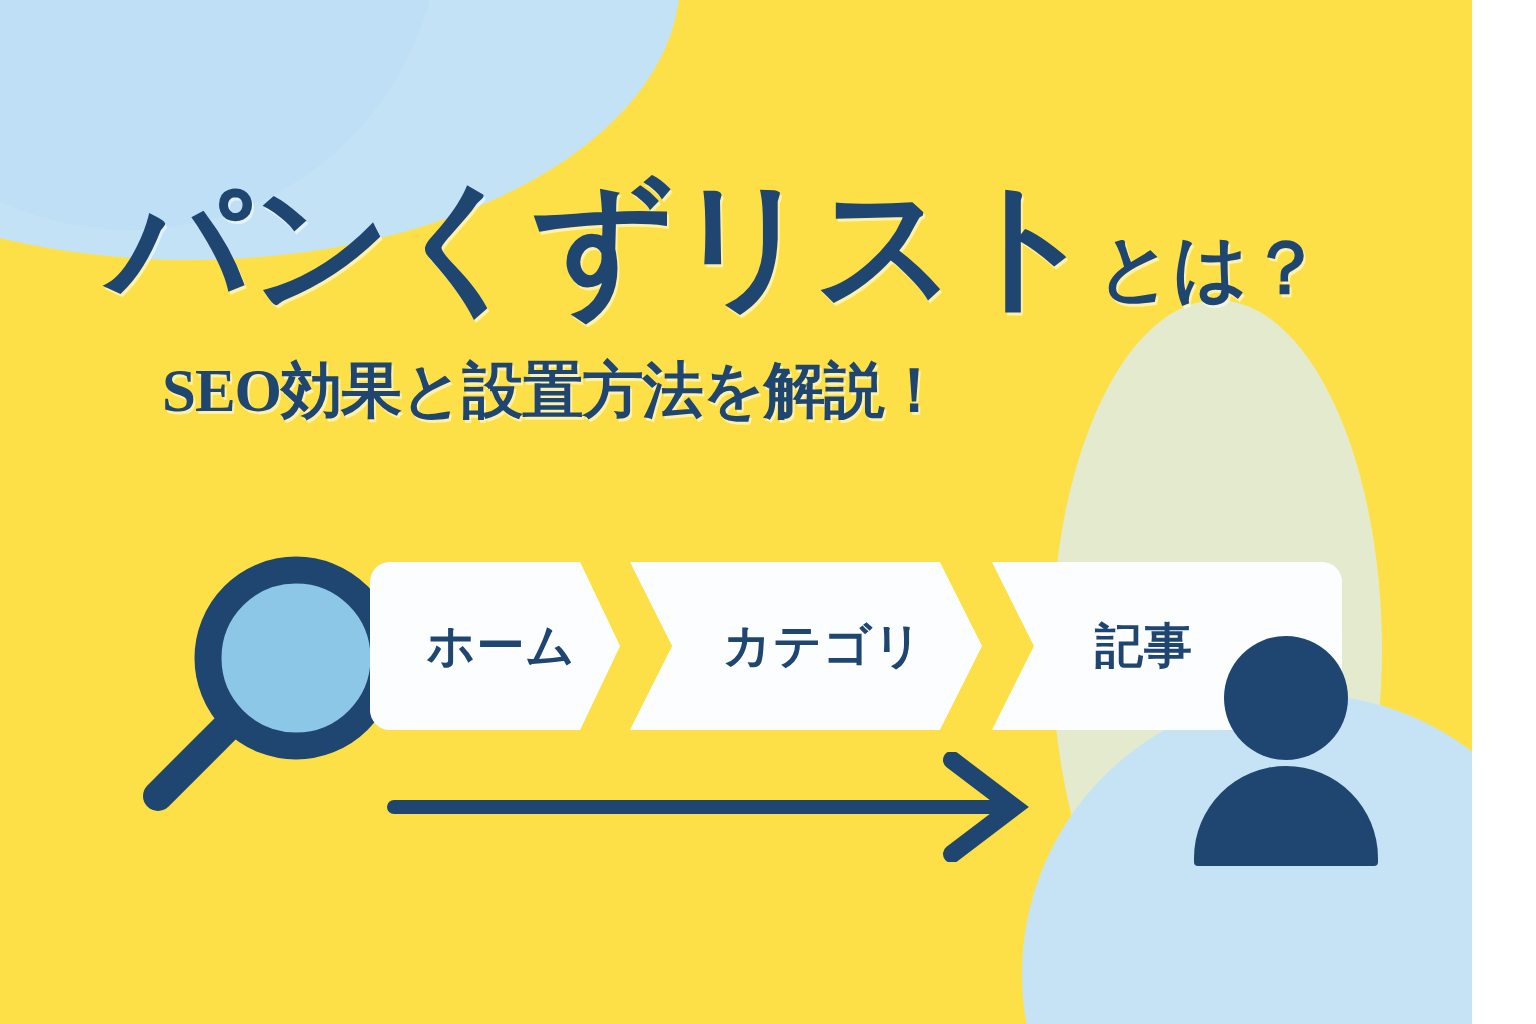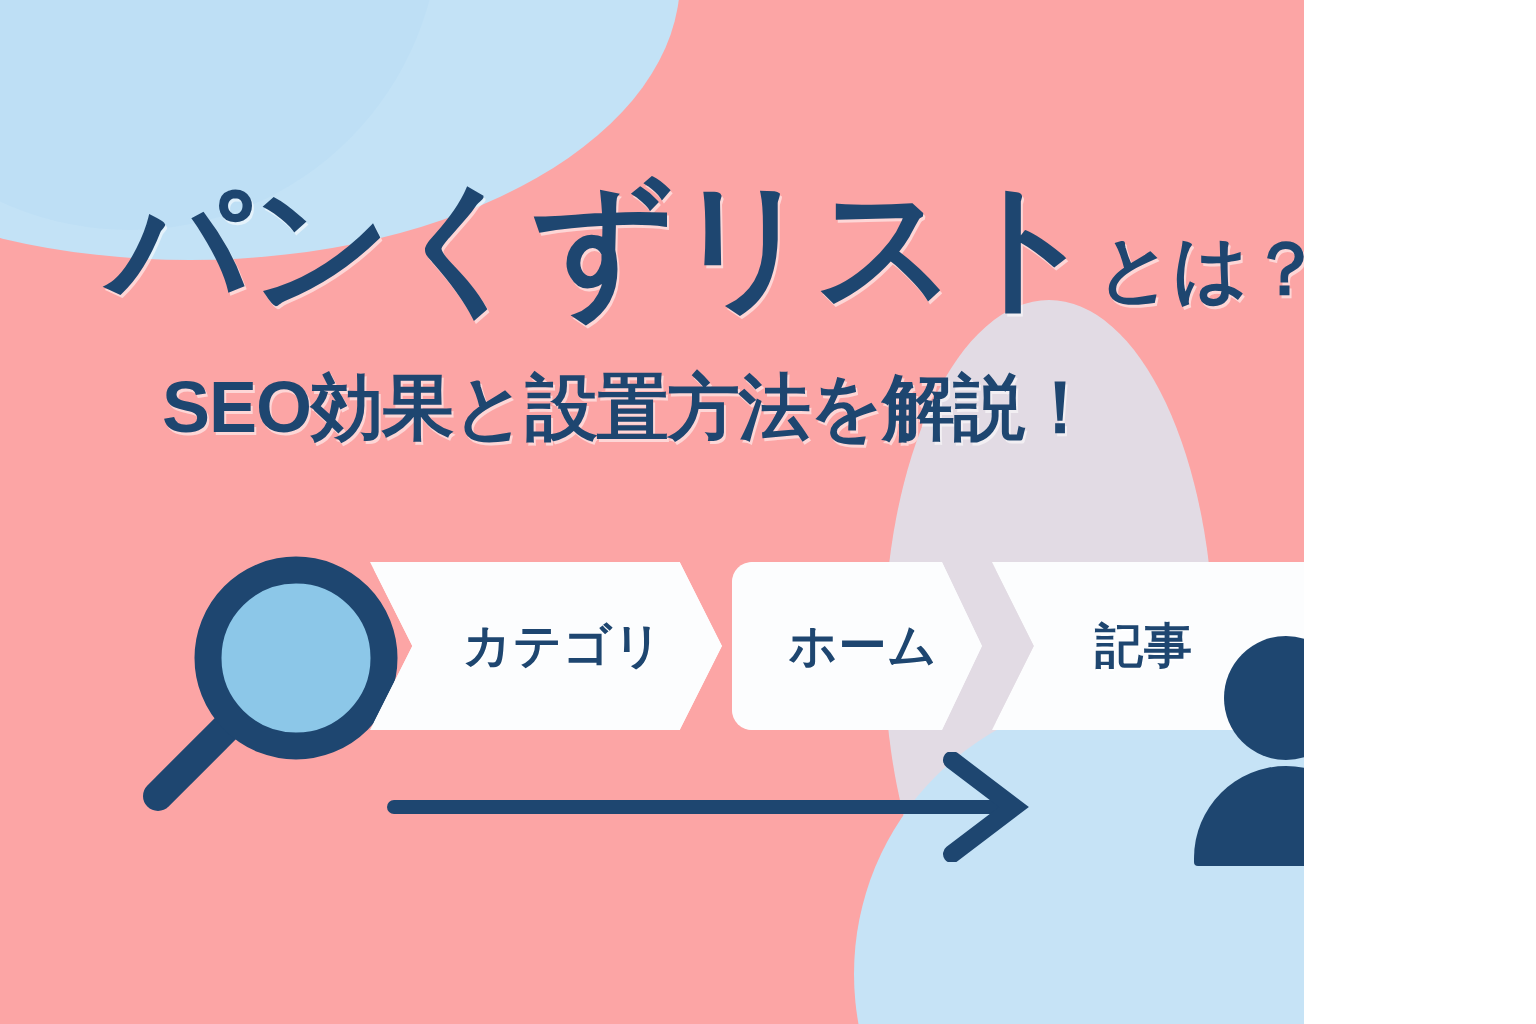--- a/index.html
+++ b/index.html
@@ -5,25 +5,25 @@
 <style>
   html, body {
     margin: 0;
     padding: 0;
     background: #ffffff;
   }
   * { box-sizing: border-box; }
 
   .canvas {
     position: relative;
-    width: 1304px;
+    width: 1472px;
     height: 1024px;
     overflow: hidden;
-    background: #fca5a5;
-    font-family: Liberation Sans, sans-serif;
+    background: #fde047;
+    font-family: Liberation Serif, serif;
   }
 
   
   .blob {
     position: absolute;
     border-radius: 50%;
     pointer-events: none;
   }
   .blob-tl {
     width: 980px;
@@ -81,22 +81,22 @@
     line-height: 1;
     font-weight: 700;
     color: #1e4670;
     white-space: nowrap;
     text-shadow: 2px 3px 0 rgba(255,255,255,.55);
   }
 
   .subhead {
     position: absolute;
     left: 162px;
-    top: 371px;
-    font-size: 72px;
+    top: 360px;
+    font-size: 61px;
     line-height: 1;
     font-weight: 700;
     color: #1e4670;
     letter-spacing: -1px;
     white-space: nowrap;
     text-shadow: 2px 3px 0 rgba(255,255,255,.55);
   }
 
   
   .magnifier {
@@ -208,25 +208,25 @@
         <line x1="108" y1="192" x2="32" y2="268" stroke="#1e4670" stroke-width="30" stroke-linecap="round"></line>
 
         <circle cx="170" cy="130" r="88" fill="#8cc7e8"></circle>
 
         <circle cx="170" cy="130" r="88" fill="none" stroke="#1e4670" stroke-width="27"></circle>
       </g>
     </svg>
   </div>
 
   <div class="crumbs">
+    <div class="chip c1">
+      <span class="chip-label">ホーム</span>
+    </div>
     <div class="chip c2">
       <span class="chip-label">カテゴリ</span>
-    </div>
-    <div class="chip c1">
-      <span class="chip-label">ホーム</span>
     </div>
     <div class="chip c3">
       <span class="chip-label">記事</span>
     </div>
   </div>
 
   <div class="flow-arrow">
     <svg viewBox="0 0 660 110" width="660" height="110" aria-hidden="true">
       <line x1="8" y1="55" x2="620" y2="55" stroke="#1e4670" stroke-width="14" stroke-linecap="round"></line>
       <polyline points="566,8 628,55 566,102" fill="none" stroke="#1e4670" stroke-width="18" stroke-linecap="round" stroke-linejoin="miter"></polyline>

